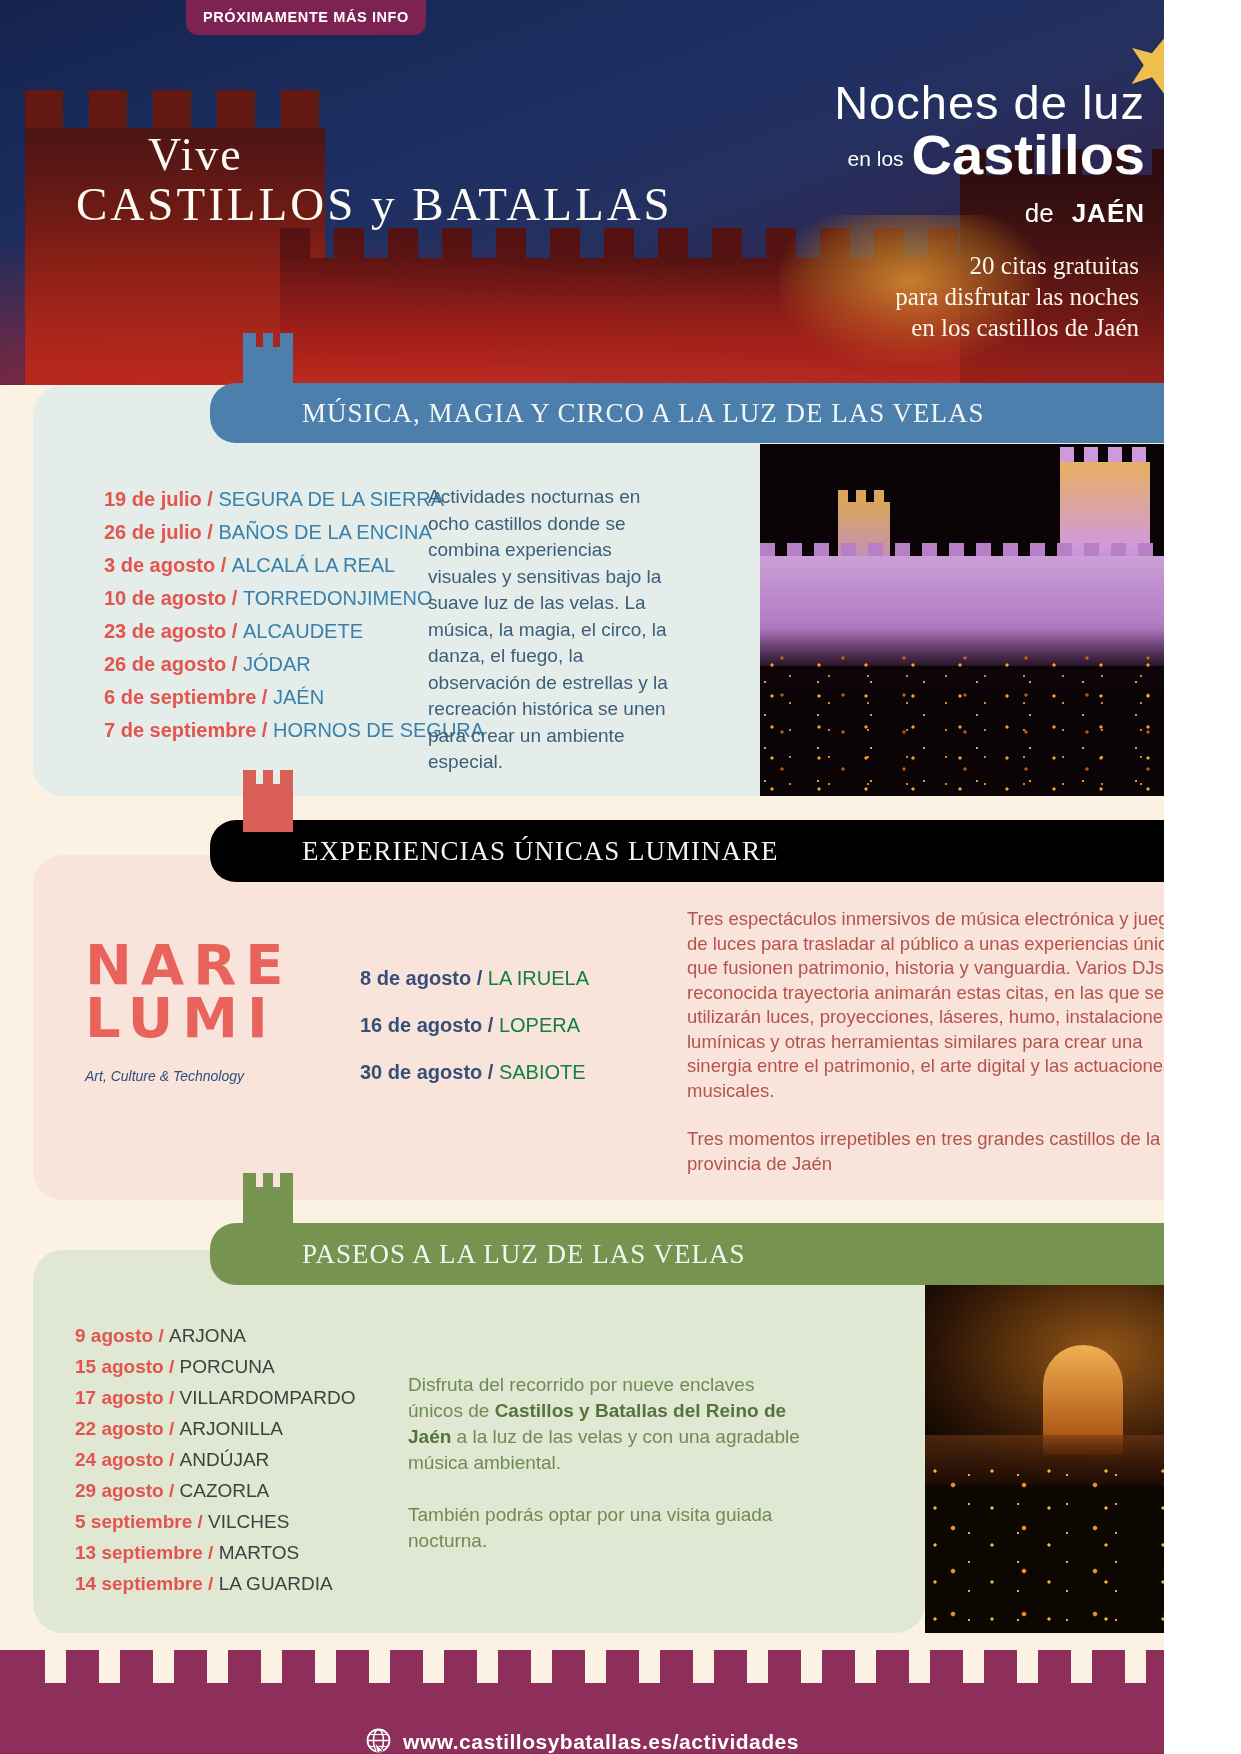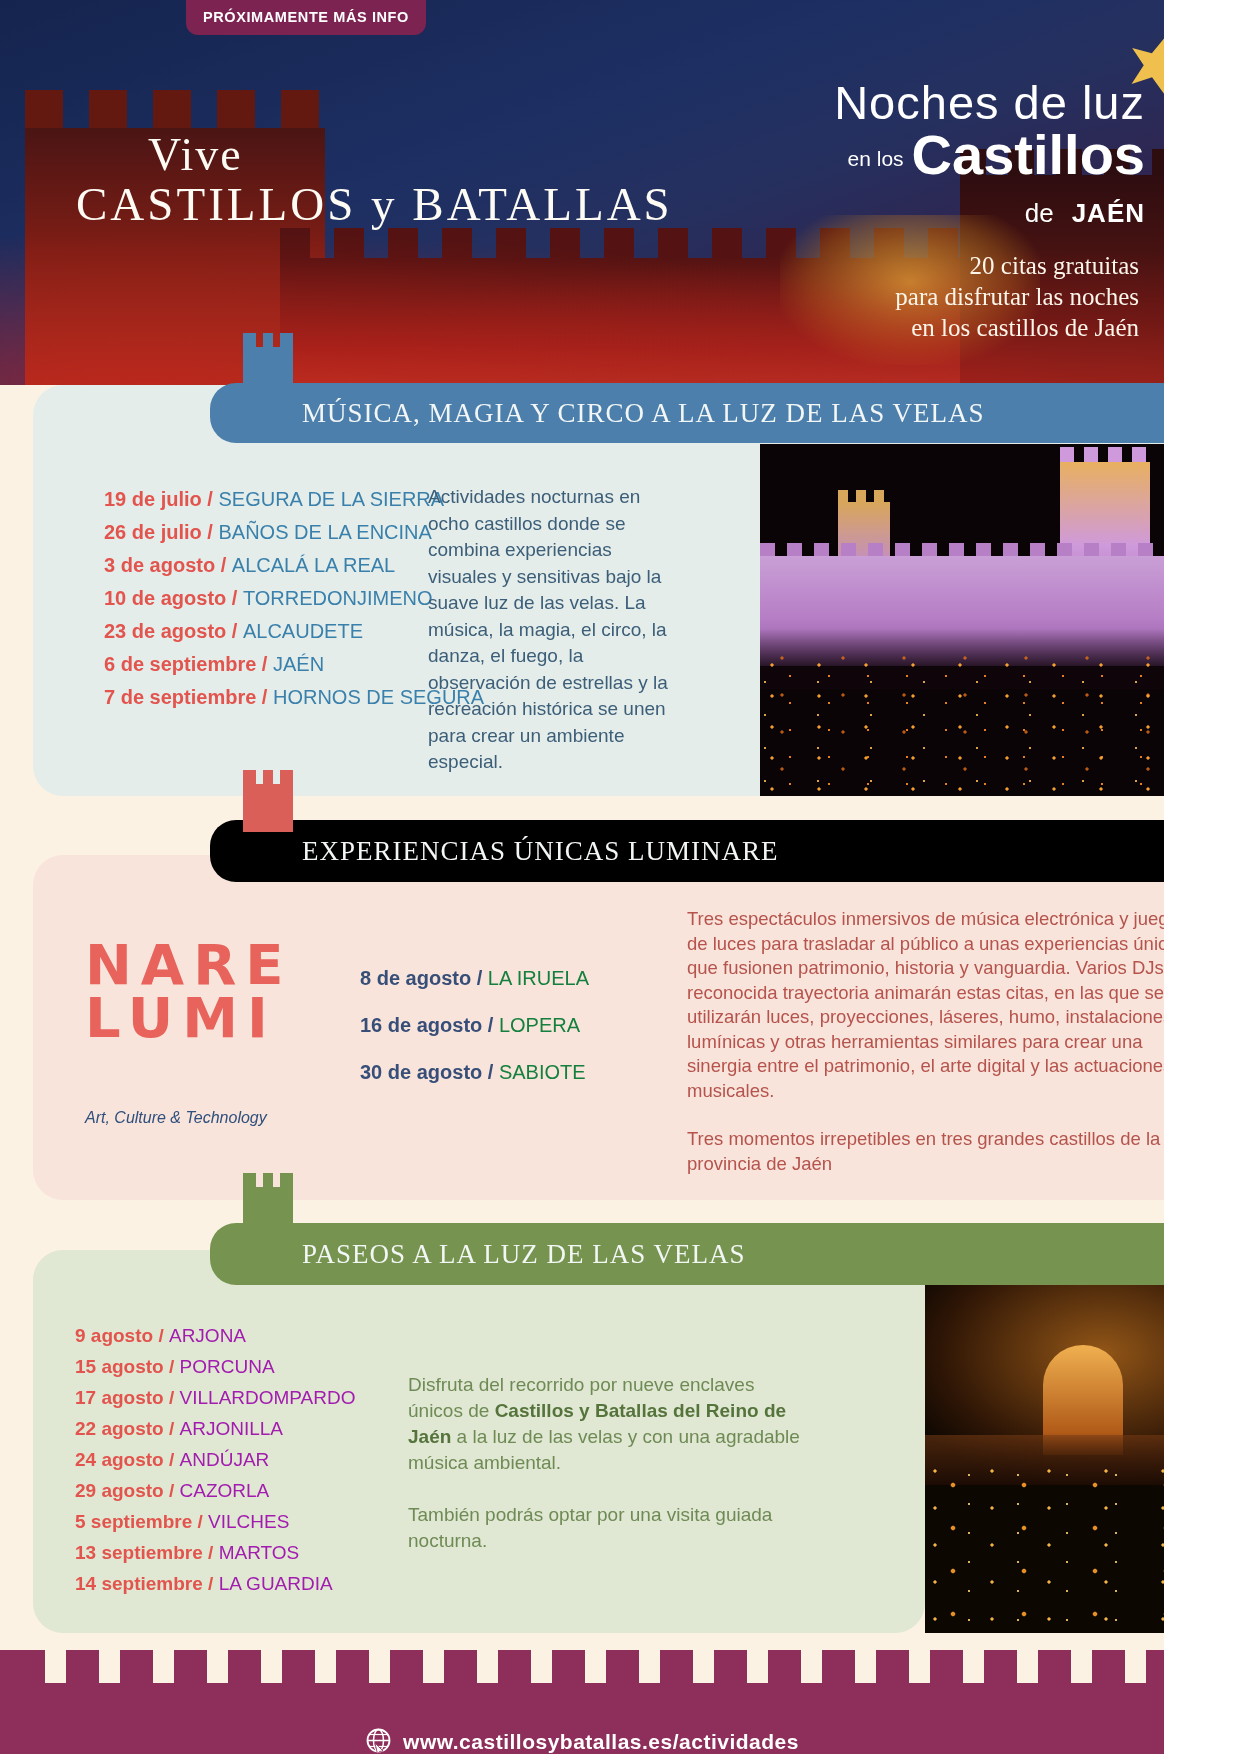--- a/index.html
+++ b/index.html
@@ -88,36 +88,36 @@
       radial-gradient(circle 3px at 22px 2px,rgba(230,110,20,.8) 40%,transparent 70%);
     background-size:47px 31px,39px 27px,53px 33px,61px 37px;}
 
   
   .panel-2{top:855px;width:1208px;height:345px;background:#f8e4db;border-radius:30px 0 0 30px;}
   .bar-2{top:820px;height:62px;line-height:62px;background:#000000;}
   .tower-2{top:770px;background:#d95f58;}
   .lumi{position:absolute;left:85px;top:938px;color:#e8635b;z-index:4;
     font-family:"DejaVu Sans",sans-serif;font-weight:bold;font-size:56px;line-height:53px;letter-spacing:9px;}
   .lumi-tag{position:absolute;left:85px;top:1068px;color:#2f4f7d;z-index:4;
-    font-style:italic;font-size:16px;margin-top:41px;}
+    font-style:italic;font-size:14px;}
   .events-2{position:absolute;left:360px;top:955px;font-size:20px;z-index:4;}
   .events-2 .ev{line-height:47px;}
   .events-2 .ev-d,.events-2 .ev-s{color:#374f78;}
   .events-2 .ev-p{color:#15803d;}
   .desc-2{position:absolute;left:687px;top:907px;width:505px;font-size:18.5px;line-height:24.5px;color:#b5534c;z-index:4;}
   .desc-2 .p2{margin-top:24px;}
 
   
   .panel-3{top:1250px;width:892px;height:383px;background:#e0e7d2;border-radius:30px;}
   .bar-3{top:1223px;height:62px;line-height:62px;background:#76944f;}
   .tower-3{top:1173px;background:#76944f;}
   .events-3{position:absolute;left:75px;top:1320px;font-size:19px;z-index:4;}
   .events-3 .ev{line-height:31px;}
   .events-3 .ev-d,.events-3 .ev-s{color:#e2544d;}
-  .events-3 .ev-p{color:#a21caf;}
+  .events-3 .ev-p{color:#404040;}
   .desc-3{position:absolute;left:408px;top:1372px;width:392px;font-size:19px;line-height:26px;color:#6f8b55;z-index:4;}
   .desc-3 b{color:#55743c;}
   .desc-3 .p2{margin-top:26px;}
   .photo-3{position:absolute;left:925px;top:1285px;width:316px;height:348px;background:#0d0702;overflow:hidden;z-index:4;}
   .p3-glow{position:absolute;left:-30px;top:-20px;right:-30px;height:220px;
     background:radial-gradient(ellipse at 55% 40%,rgba(255,150,40,.55),rgba(180,80,20,.2) 55%,transparent 75%);}
   .p3-gate{position:absolute;left:118px;top:60px;width:80px;height:110px;border-radius:40px 40px 0 0;
     background:linear-gradient(180deg,#f0b050,#b05a18 80%,#5a2808);}
   .p3-wall{position:absolute;left:0;right:0;top:150px;height:50px;
     background:linear-gradient(180deg,rgba(120,60,20,.55),rgba(30,12,4,.9));}
@@ -185,20 +185,21 @@
       <div class="ev"><span class="ev-d">19 de julio</span><span class="ev-s"> / </span><span class="ev-p">SEGURA DE LA SIERRA</span></div>
 
       <div class="ev"><span class="ev-d">26 de julio</span><span class="ev-s"> / </span><span class="ev-p">BAÑOS DE LA ENCINA</span></div>
 
       <div class="ev"><span class="ev-d">3 de agosto</span><span class="ev-s"> / </span><span class="ev-p">ALCALÁ LA REAL</span></div>
 
       <div class="ev"><span class="ev-d">10 de agosto</span><span class="ev-s"> / </span><span class="ev-p">TORREDONJIMENO</span></div>
 
       <div class="ev"><span class="ev-d">23 de agosto</span><span class="ev-s"> / </span><span class="ev-p">ALCAUDETE</span></div>
 
+      <div class="ev"><span class="ev-d">26 de agosto</span><span class="ev-s"> / </span><span class="ev-p">JÓDAR</span></div>
 
       <div class="ev"><span class="ev-d">6 de septiembre</span><span class="ev-s"> / </span><span class="ev-p">JAÉN</span></div>
 
       <div class="ev"><span class="ev-d">7 de septiembre</span><span class="ev-s"> / </span><span class="ev-p">HORNOS DE SEGURA</span></div>
     </div>
 
   <div class="desc-1">Actividades nocturnas en ocho castillos donde se combina experiencias visuales y sensitivas bajo la suave luz de las velas. La música, la magia, el circo, la danza, el fuego, la observación de estrellas y la recreación histórica se unen para crear un ambiente especial.</div>
 
   <div class="photo-1">
     <div class="p1-t1"></div>

